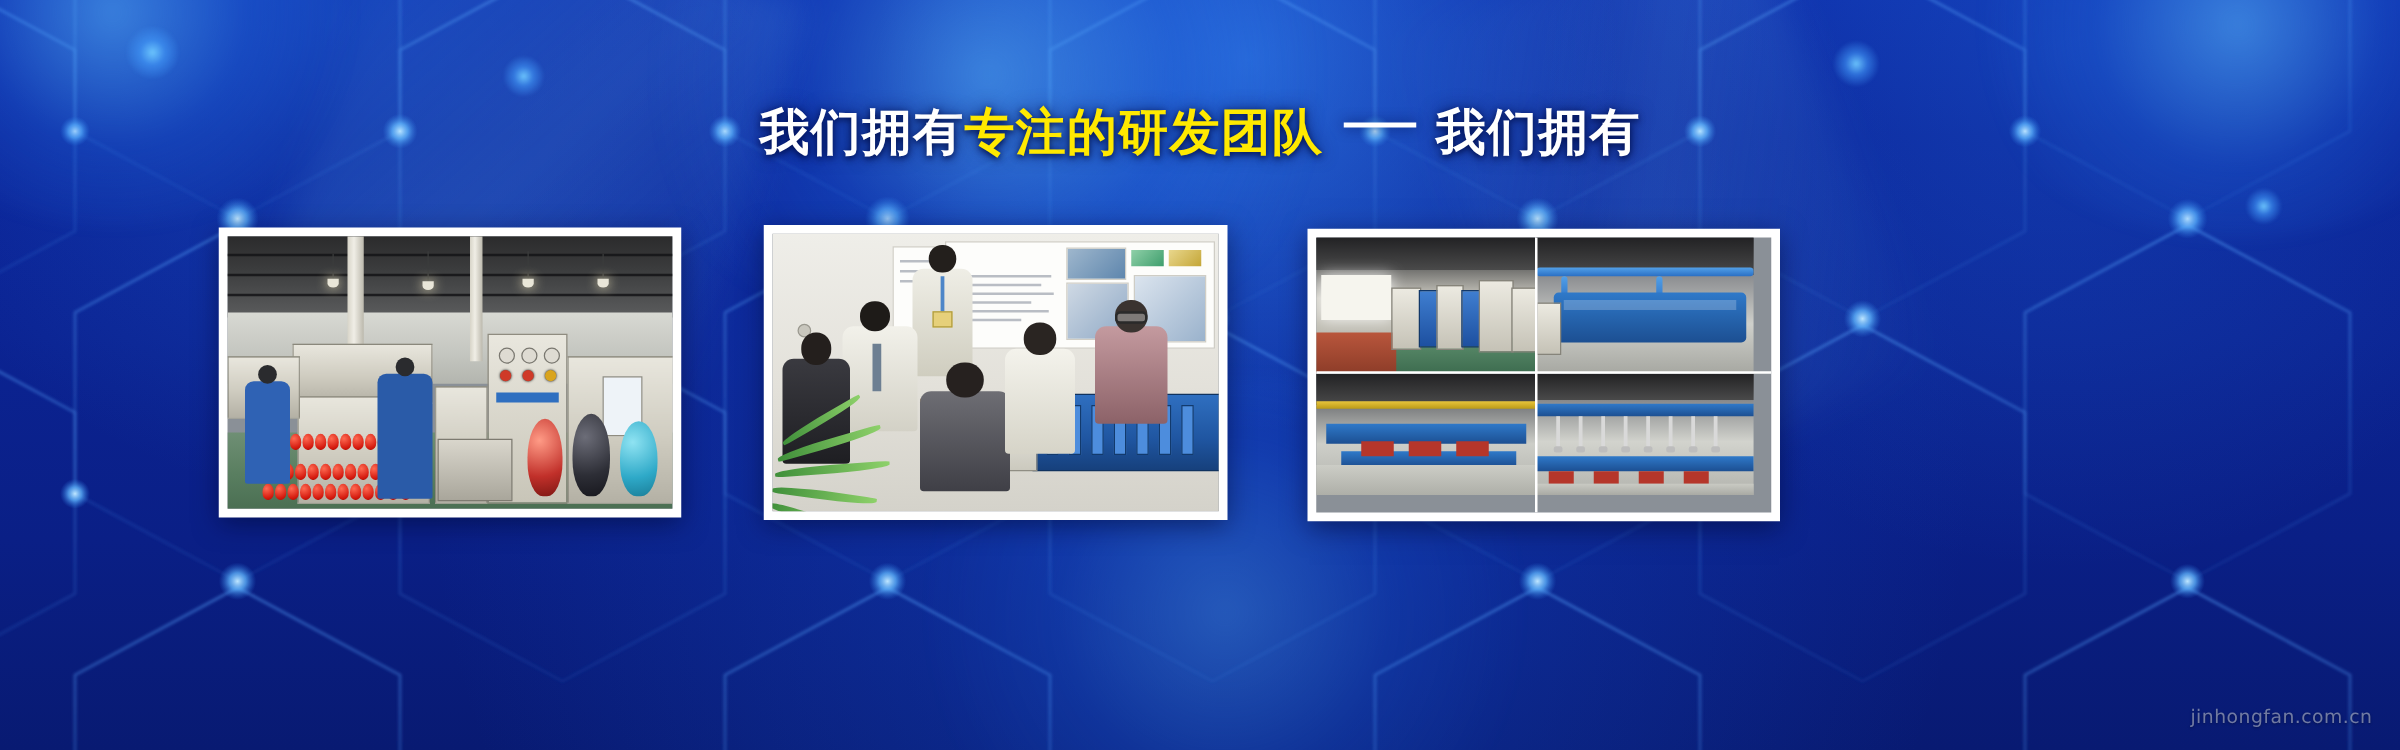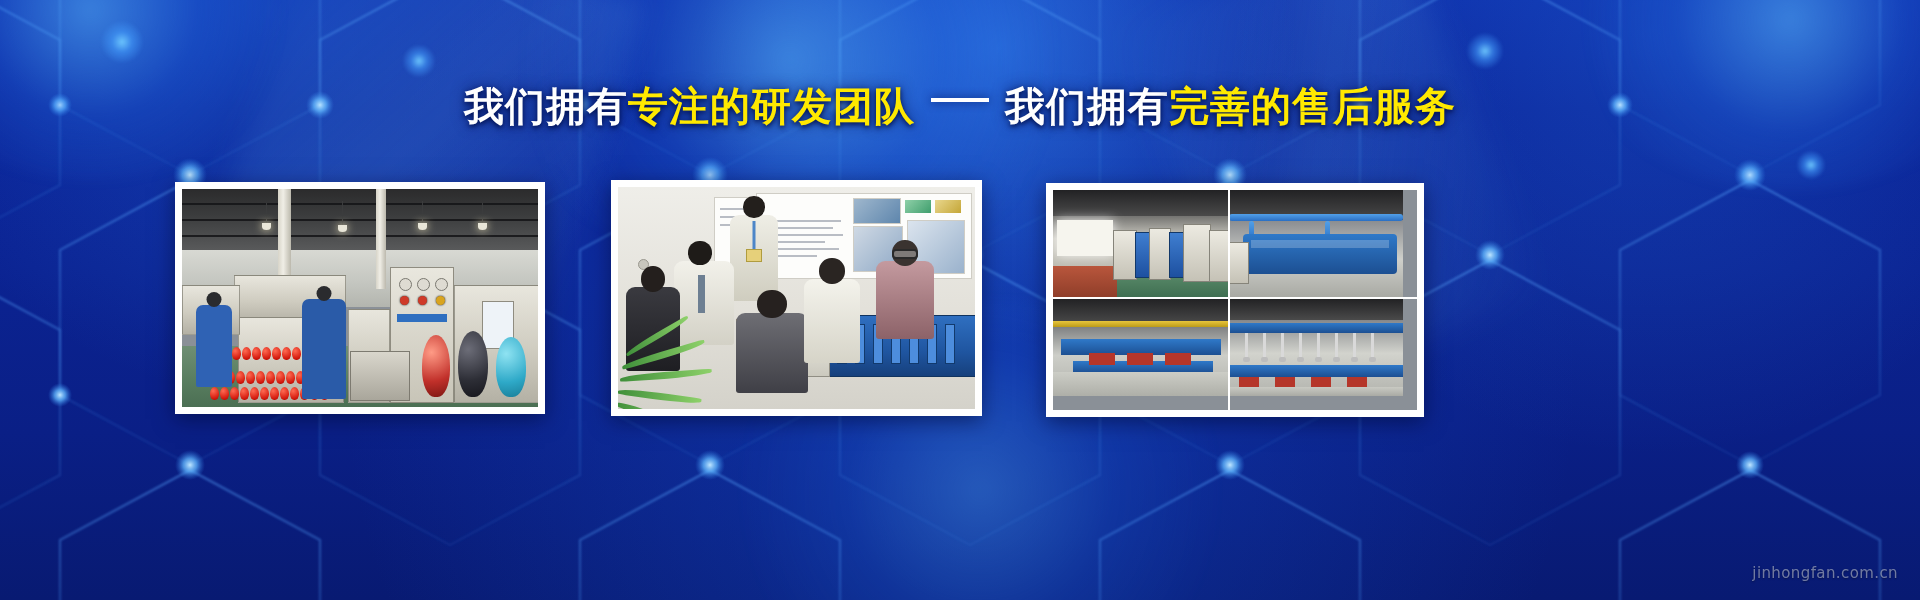--- a/index.html
+++ b/index.html
@@ -217,21 +217,20 @@
   <div class="glowspot" style="left:100px;top:20px;width:44px;height:44px;"></div>
   <div class="glowspot" style="left:402px;top:44px;width:34px;height:34px;"></div>
   <div class="glowspot" style="left:1466px;top:32px;width:38px;height:38px;"></div>
   <div class="glowspot" style="left:1796px;top:150px;width:30px;height:30px;"></div>
 
   <div id="headline">
     <span class="w">我们拥有</span>
       <span class="y">专注的研发团队</span>
     <span class="dash"></span>
     <span class="w">我们拥有</span>
-      <span class="y">完善的售后服务</span>
   </div>
 
   <div class="card" id="card-left">
     <div class="inner">
       <div class="f-roof"></div>
       <div class="f-roofbeam" style="top:14px;"></div>
       <div class="f-roofbeam" style="top:30px;"></div>
       <div class="f-roofbeam" style="top:46px;"></div>
       <div class="f-far"></div>
       <div class="f-floor"></div>

